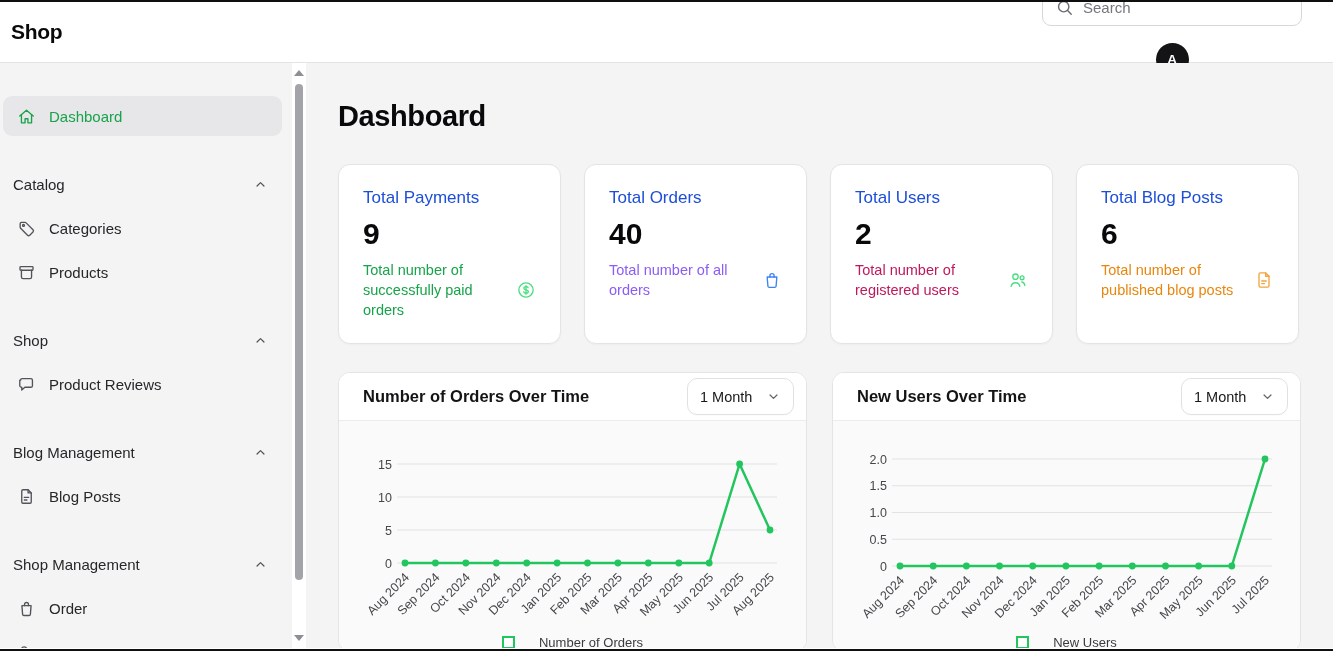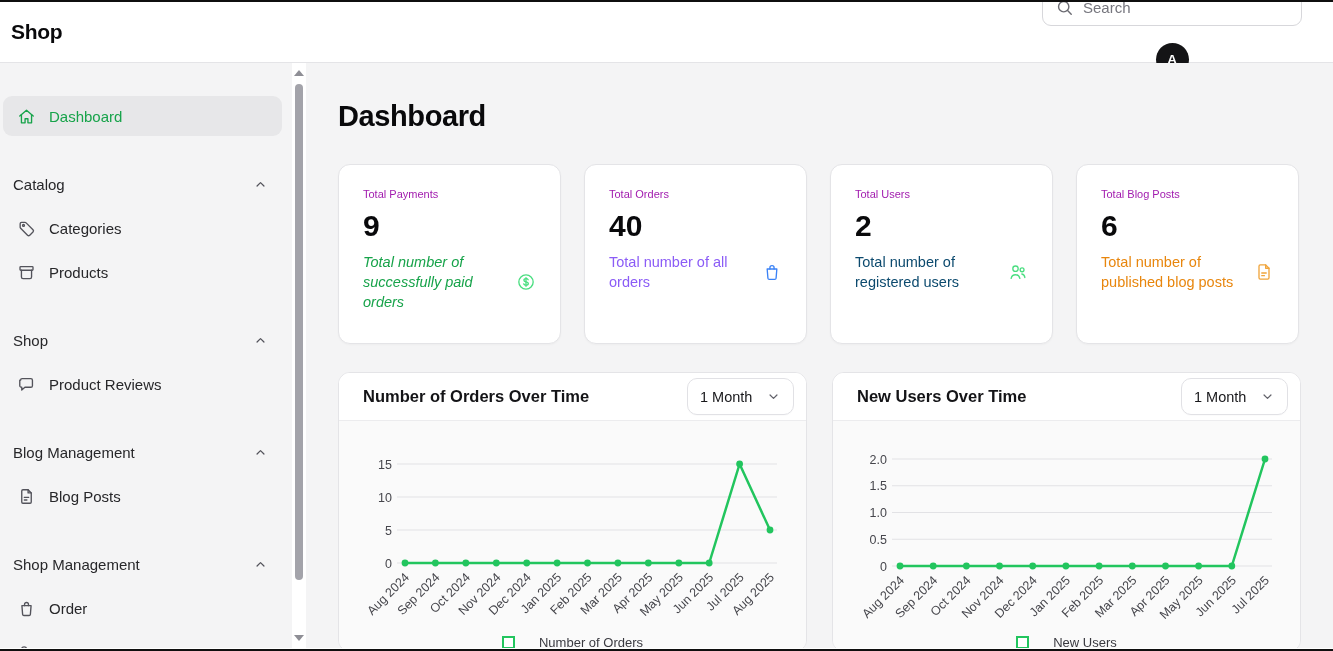--- a/index.html
+++ b/index.html
@@ -66,21 +66,21 @@
     background:#a3a3aa; border-radius:4px;
   }
   
   .main { flex:1; background:#f4f4f5; padding:36px 0 0 32px; overflow:hidden; }
   .page-title { font-size:29px; line-height:34px; font-weight:800; color:#09090b; letter-spacing:-0.4px; }
   .cards { display:grid; grid-template-columns:repeat(4,223px); gap:23px; margin-top:31px; }
   .card {
     background:#fff; border:1px solid #e4e4e7; border-radius:12px; height:180px;
     padding:23px 24px; box-shadow:0 1px 2px rgba(0,0,0,.03);
   }
-  .card-title { font-size:11px; color:#a21caf; }
+  .card-title { font-size:17px; color:#1d4ed8; }
   .card-value { font-size:30px; font-weight:700; color:#09090b; margin-top:9px; }
   .card-bottom { display:flex; justify-content:space-between; align-items:center; margin-top:9px; }
   .card-desc { font-size:14.5px; line-height:20px; max-width:150px; }
   .card-ico { display:flex; flex:none; margin-left:8px; }
   
   .charts { display:grid; grid-template-columns:469px 469px; gap:25px; margin-top:28px; }
   .chart-card {
     background:#fff; border:1px solid #e4e4e7; border-radius:12px;
     height:280px; overflow:hidden;
   }
@@ -243,21 +243,21 @@
 
   <main class="main">
     <h1 class="page-title">Dashboard</h1>
 
     <div class="cards">
 
       <div class="card">
         <div class="card-title">Total Payments</div>
         <div class="card-value">9</div>
         <div class="card-bottom">
-          <div class="card-desc" style="color: rgb(23, 163, 74); font-style: italic;">Total number of successfully paid orders</div>
+          <div class="card-desc" style="color: rgb(23, 163, 74);">Total number of successfully paid orders</div>
           <span class="card-ico" style="color: rgb(74, 222, 128);">
             <svg width="20" height="20" viewBox="0 0 24 24" fill="none" stroke="currentColor" stroke-width="1.6" stroke-linecap="round">
                 <circle cx="12" cy="12" r="8.6"></circle>
                 <path d="M12 6.8v10.4"></path>
                 <path d="M14.6 9.3a2.7 2.7 0 0 0-2.6-1.3c-1.5 0-2.5.8-2.5 1.9s1 1.6 2.5 1.9 2.8.8 2.8 2-1.2 2-2.8 2a2.8 2.8 0 0 1-2.7-1.5"></path>
               </svg>
           </span>
         </div>
       </div>
 
@@ -272,21 +272,21 @@
                 <path d="M9.5 8.4V6.9a2.5 2.5 0 0 1 5 0v1.5"></path>
               </svg>
           </span>
         </div>
       </div>
 
       <div class="card">
         <div class="card-title">Total Users</div>
         <div class="card-value">2</div>
         <div class="card-bottom">
-          <div class="card-desc" style="color: #0c4a6e;">Total number of registered users</div>
+          <div class="card-desc" style="color: #be185d;">Total number of registered users</div>
           <span class="card-ico" style="color: rgb(74, 222, 128);">
             <svg width="20" height="20" viewBox="0 0 24 24" fill="none" stroke="currentColor" stroke-width="1.6" stroke-linecap="round" stroke-linejoin="round">
                 <circle cx="9" cy="8" r="3.2"></circle>
                 <path d="M3.8 19.6a5.3 5.3 0 0 1 10.4 0"></path>
                 <circle cx="16.9" cy="9.4" r="2.3"></circle>
                 <path d="M16.6 14.4a4.6 4.6 0 0 1 3.6 4.3"></path>
               </svg>
           </span>
         </div>
       </div>

